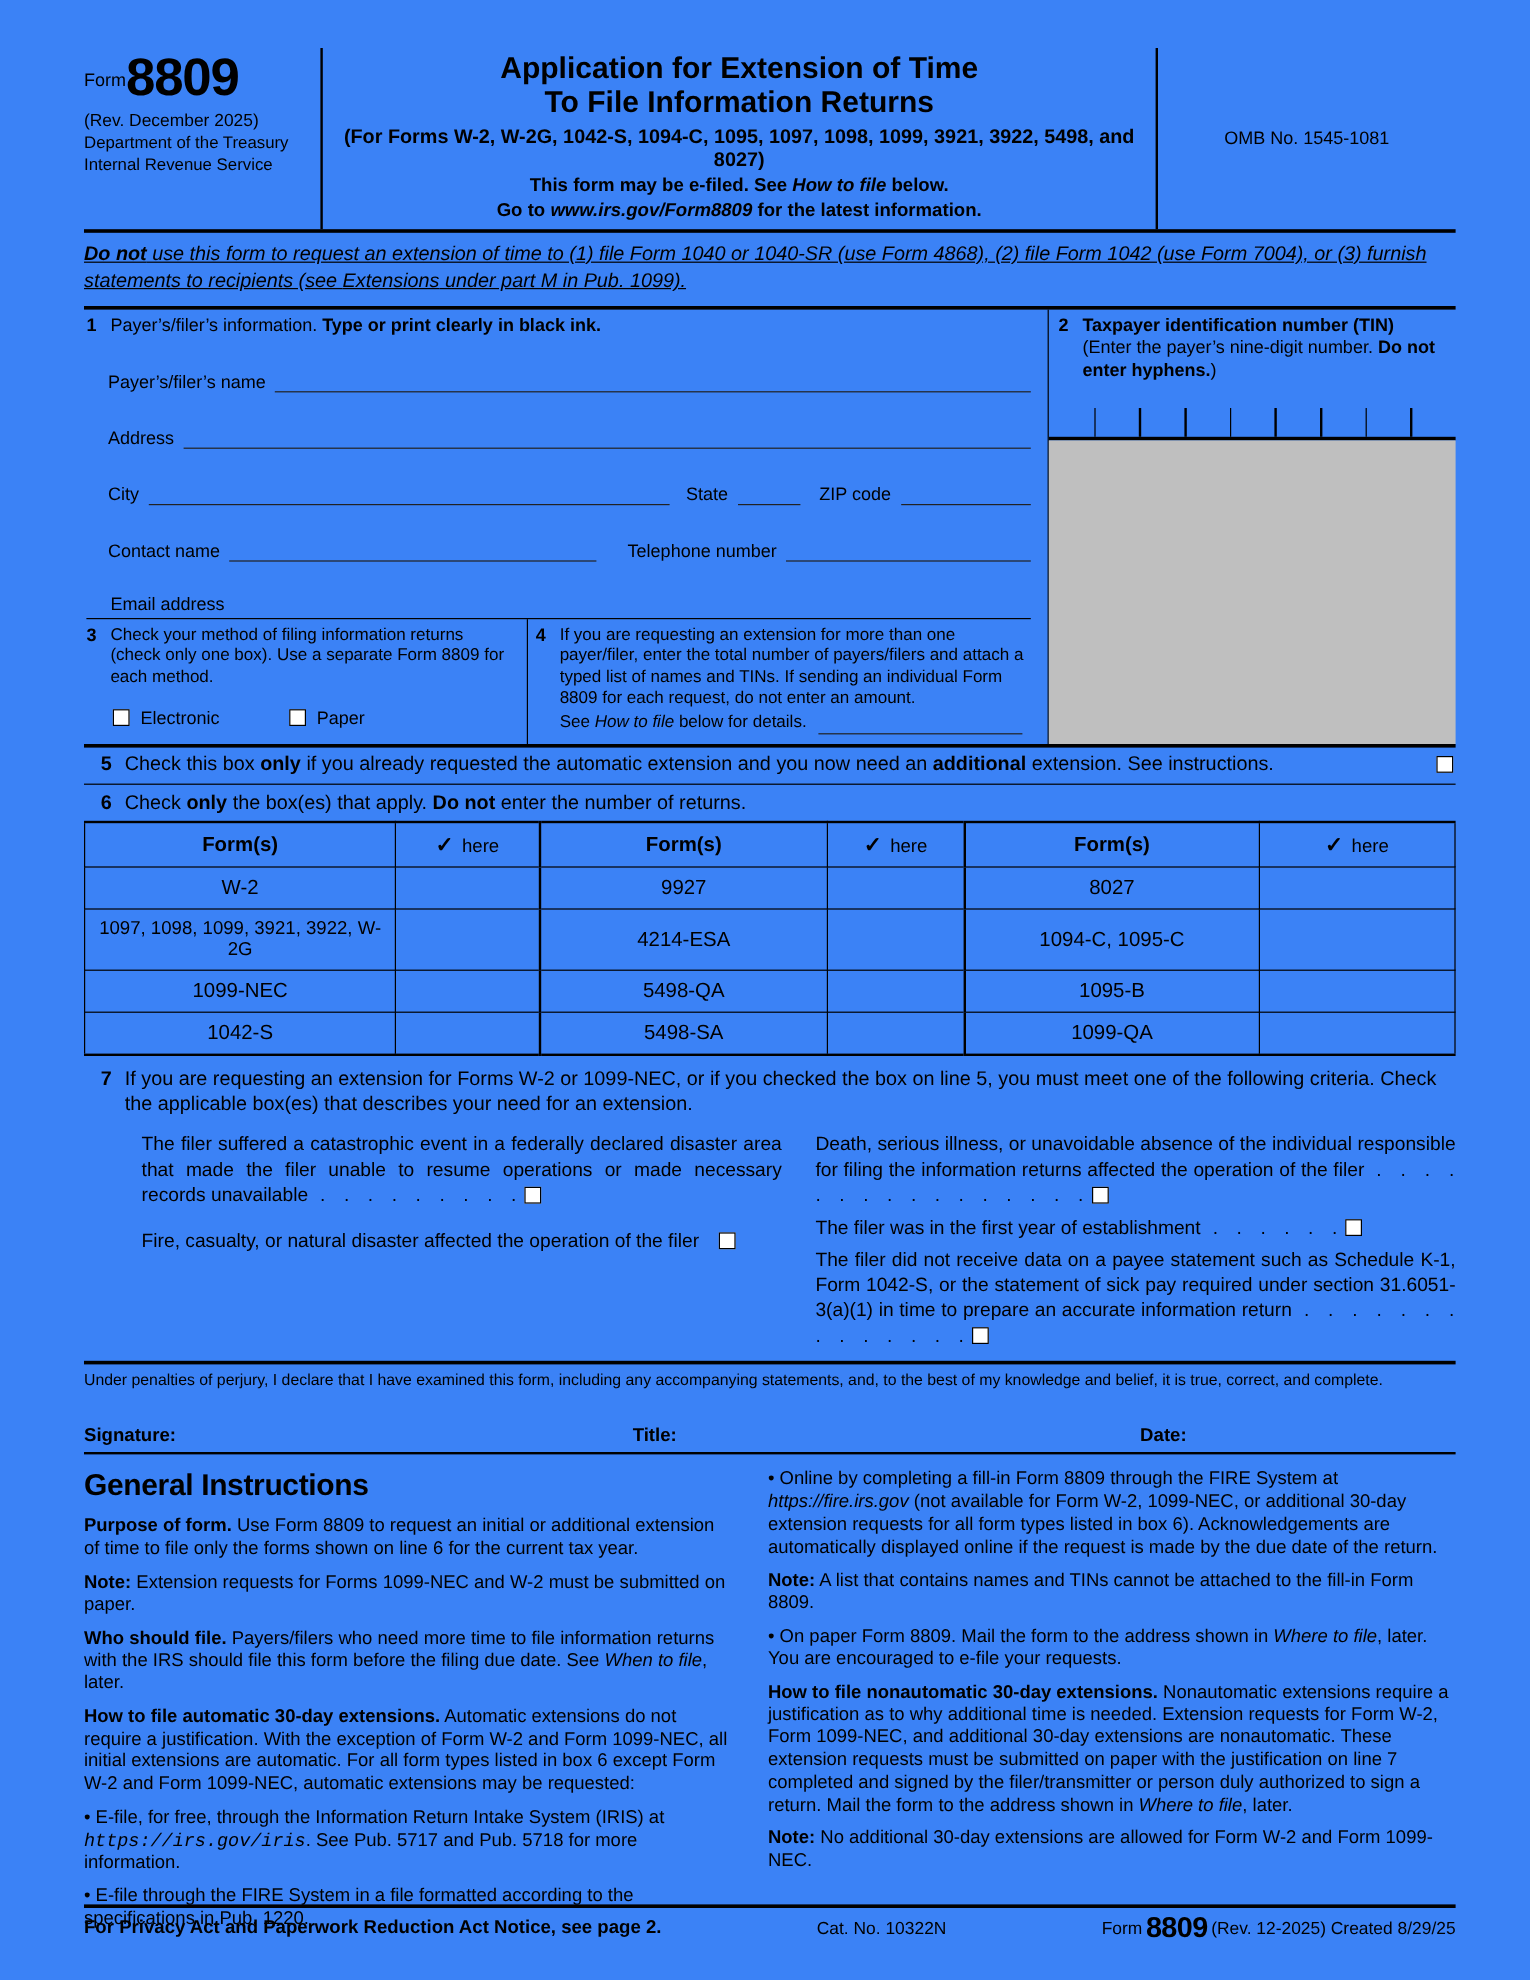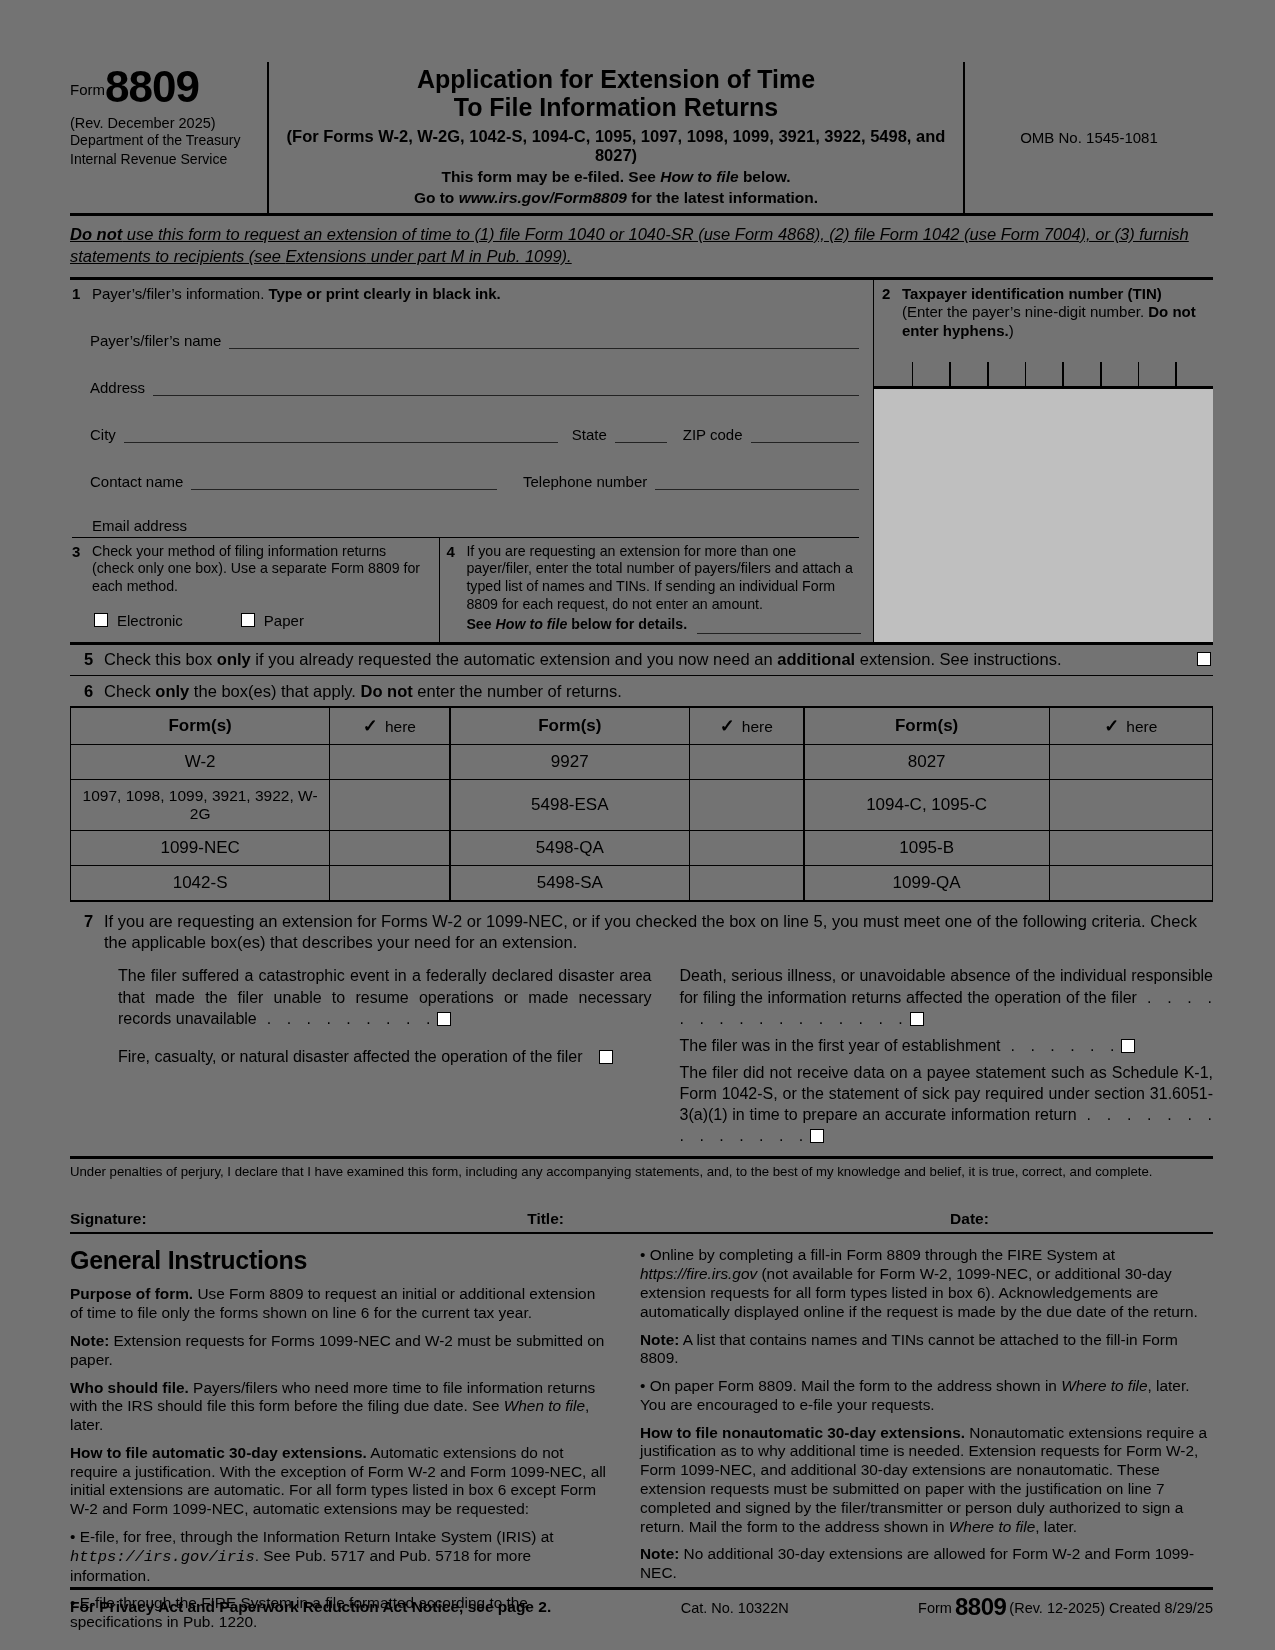--- a/index.html
+++ b/index.html
@@ -1,19 +1,19 @@
 <!DOCTYPE html>
 <html><head>
 <meta charset="utf-8">
 <style>
   * { margin:0; padding:0; box-sizing:border-box; }
   html,body { background:#fff; }
   .page {
-    width:1275px; height:1650px; margin:0 auto; background:#737373; color:#000;
-    font-family:"Liberation Sans", sans-serif; padding:62px 62px 0 70px;
+    width:1275px; height:1650px; margin:0 auto; background:#3b82f6; color:#000;
+    font-family:"Liberation Sans", sans-serif; padding:40px 62px 0 70px;
     position:relative; overflow:hidden;
   }
   
   .header { display:flex; border-bottom:3px solid #000; }
   .h-left { width:197px; padding:6px 10px 6px 0; }
   .form-id { display:flex; align-items:flex-end; }
   .form-word { font-size:15px; padding-bottom:7px; }
   .form-num { font-size:44px; font-weight:700; line-height:.85; letter-spacing:-1px; }
   .rev { font-size:14.5px; margin-top:10px; }
   .agency { font-size:14px; line-height:1.3; }
@@ -37,21 +37,21 @@
   .fill-line { border-bottom:1.5px solid #222; height:18px; flex:1; }
   .fill-line.fixed { flex:none; }
   .email-row { border-bottom:1.5px solid #000; padding:27px 0 3px 20px; font-size:15px; }
   .sec34 { display:flex; }
   .sec3 { width:46%; padding:5px 8px 8px 2px; }
   .sec4 { width:54%; border-left:1.5px solid #000; padding:5px 8px 8px 6px; }
   .s34-text { font-size:14.2px; line-height:1.25; }
   .chk-options { display:flex; gap:58px; margin:16px 0 2px 22px; }
   .chk-opt { display:flex; align-items:center; gap:9px; font-size:15px; }
   .checkbox { display:inline-block; width:14px; height:14px; border:1.6px solid #000; background:#fff; vertical-align:-2px; flex:0 0 14px; }
-  .s4-lastline { display:flex; align-items:flex-end; margin-top:2px;font-weight:bold; }
+  .s4-lastline { display:flex; align-items:flex-end; margin-top:2px; }
   .s4-lastline .fill-line { margin-left:10px; margin-right:4px; }
   
   .right-col { border-left:1.5px solid #000; display:flex; flex-direction:column; }
   .sec2-head { display:flex; padding:5px 6px 2px 8px; }
   .sec2-body { font-size:15px; line-height:1.25; }
   .sec2-label { font-weight:700; }
   .tin-comb { display:flex; border-bottom:3px solid #000; height:42px; margin-top:4px; }
   .tin-cell { flex:1; position:relative; }
   .tin-cell + .tin-cell::before { content:""; position:absolute; left:0; bottom:0; width:1.6px; height:24px; background:#000; }
   .gray-fill { flex:1; background:#bfbfbf; }
@@ -249,21 +249,21 @@
       <td>W-2</td>
       <td></td>
       <td class="thick-l">9927</td>
       <td></td>
       <td class="thick-l">8027</td>
       <td></td>
     </tr>
     <tr>
       <td style="font-size:15.5px;">1097, 1098, 1099, 3921, 3922, W-2G</td>
       <td></td>
-      <td class="thick-l">5498-ESA</td>
+      <td class="thick-l">4214-ESA</td>
       <td></td>
       <td class="thick-l">1094-C, 1095-C</td>
       <td></td>
     </tr>
     <tr>
       <td>1099-NEC</td>
       <td></td>
       <td class="thick-l">5498-QA</td>
       <td></td>
       <td class="thick-l">1095-B</td>

